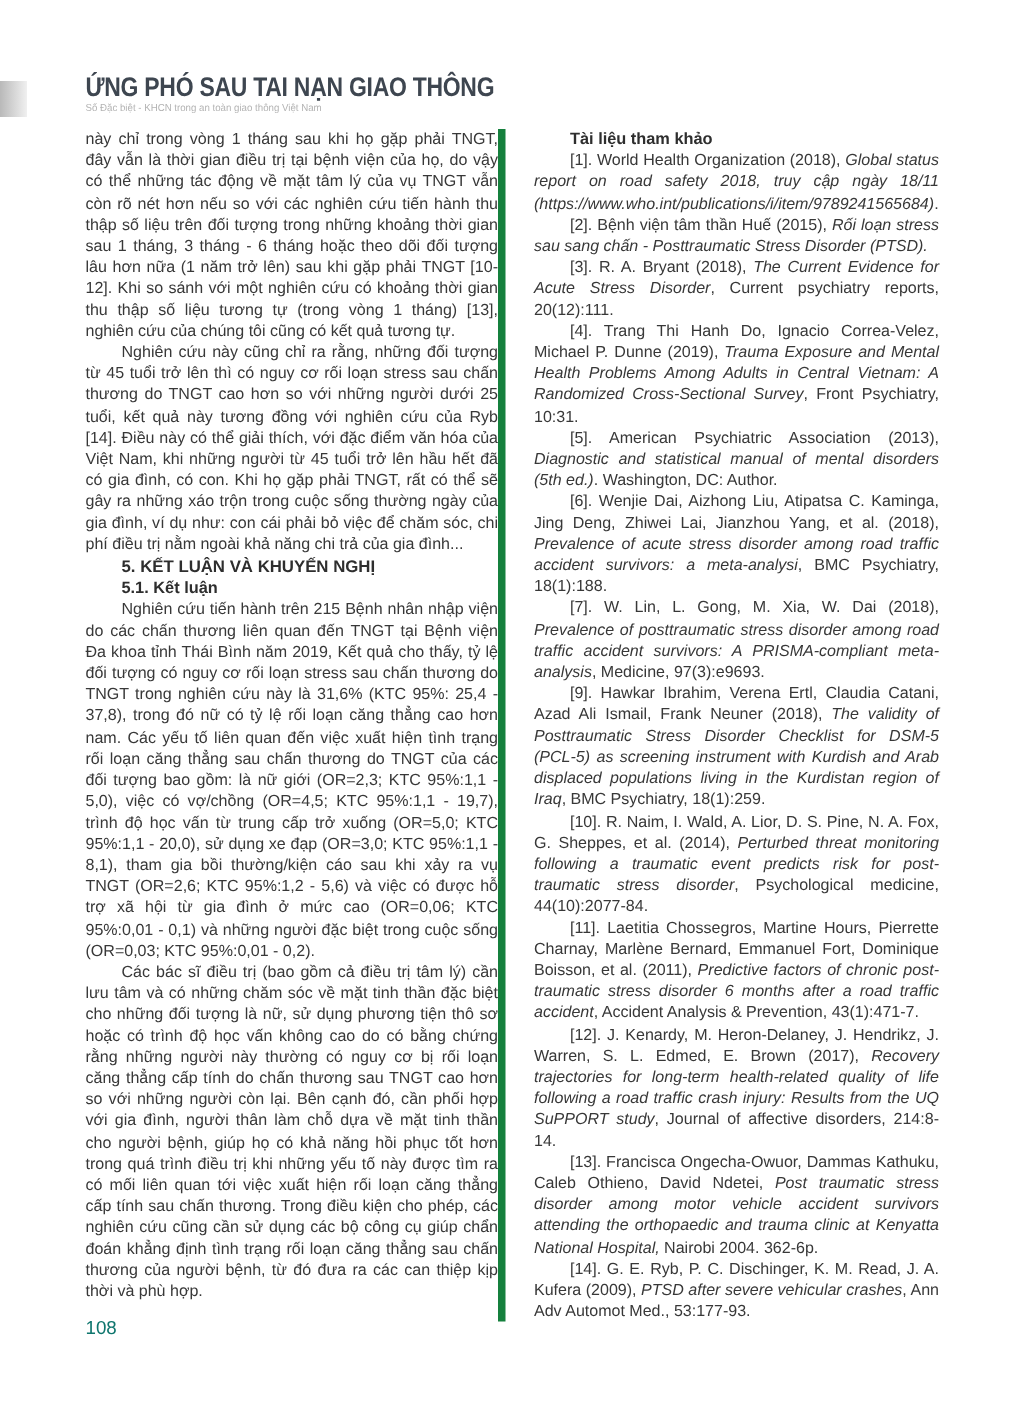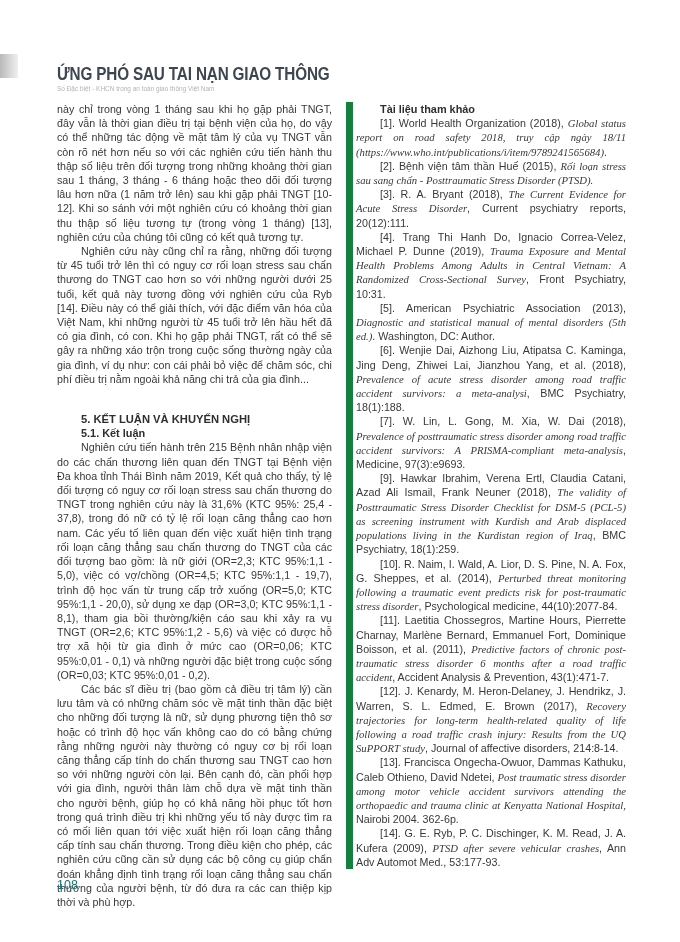--- a/index.html
+++ b/index.html
@@ -5,21 +5,21 @@
   html,body{margin:0;padding:0;}
   body{
     width:680px;height:942px;background:#ffffff;
     font-family:"Liberation Sans",sans-serif;
     color:#333;position:relative;overflow:hidden;
     -webkit-font-smoothing:antialiased;
   }
   .page{width:680px;height:942px;position:relative;}
 
   
-  .header{position:relative;padding-top:64px;}
+  .header{position:relative;padding-top:48px;}
   .edge-strip{
     position:absolute;left:0;top:54px;width:18px;height:24px;
     background:linear-gradient(to right,#b9b9b9,#f0f0f0);
   }
   .header-text{margin-left:57px;}
   .title{
     font-size:18px;font-weight:bold;color:#3e4650;
     letter-spacing:-0.2px;white-space:nowrap;
     transform:scaleX(0.85);transform-origin:left bottom;
     line-height:20px;
@@ -29,49 +29,49 @@
     transform:scaleX(0.95);transform-origin:left top;white-space:nowrap;
   }
 
   
   .columns{
     display:flex;align-items:flex-start;
     margin:10px 54px 0 57px;
   }
   .col-left{width:275px;flex:none;}
   .col-right{
-    flex:1;margin-left:14px;padding-left:3px;
-    border-left:7px solid #15803d;
+    flex:1;padding-left:19px;
+    border-left:5px solid #15803d;
   }
 
   .body-p{
     margin:0;font-size:10.7px;line-height:14.2px;
     text-align:justify;text-indent:24px;color:#383838;
   }
   .body-p.noindent{text-indent:0;}
 
   .sec-heading{
     font-size:11.2px;font-weight:bold;color:#2e2e2e;
-    text-indent:24px;line-height:14.2px;margin-top:26px;
+    text-indent:24px;line-height:14.2px;margin-top:1px;
   }
   .sub-heading{
     font-size:10.9px;font-weight:bold;color:#2e2e2e;
     text-indent:24px;line-height:14.2px;margin-top:12px;
   }
   .sec-heading + .sub-heading{margin-top:0;}
 
   .ref-heading{
     font-size:10.9px;font-weight:bold;color:#2e2e2e;
     text-indent:24px;line-height:14.2px;
   }
   .ref-p{
     margin:0;font-size:10.7px;line-height:14.2px;
     text-align:justify;text-indent:24px;color:#383838;
   }
-  .ref-p i{font-style:italic;font-family:Liberation Serif, serif;}
+  .ref-p i{font-style:italic;}
 
   .page-number{
     position:absolute;left:57px;top:878px;
     font-size:12.5px;color:#0f766e;
   }
 </style>
 </head>
 <body>
 
 <div class="page">

